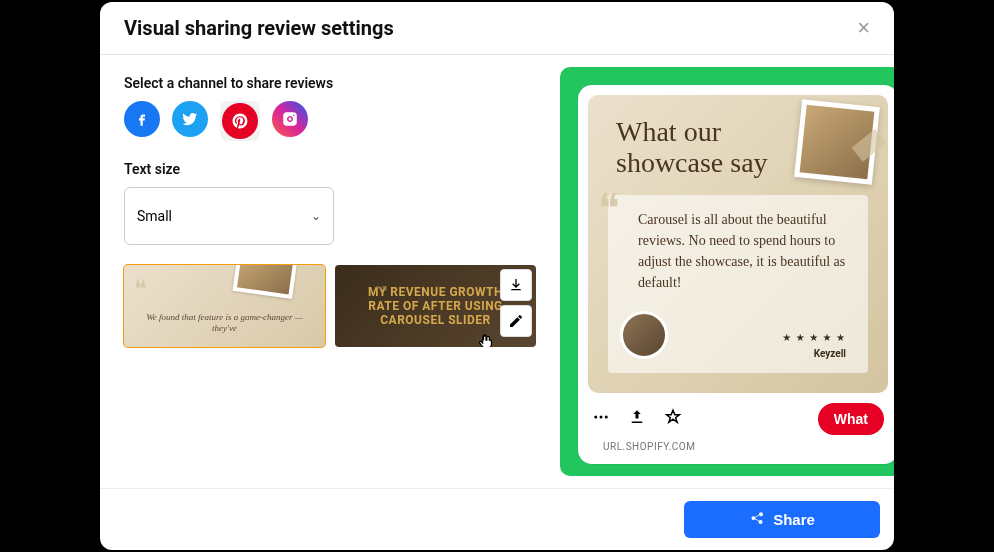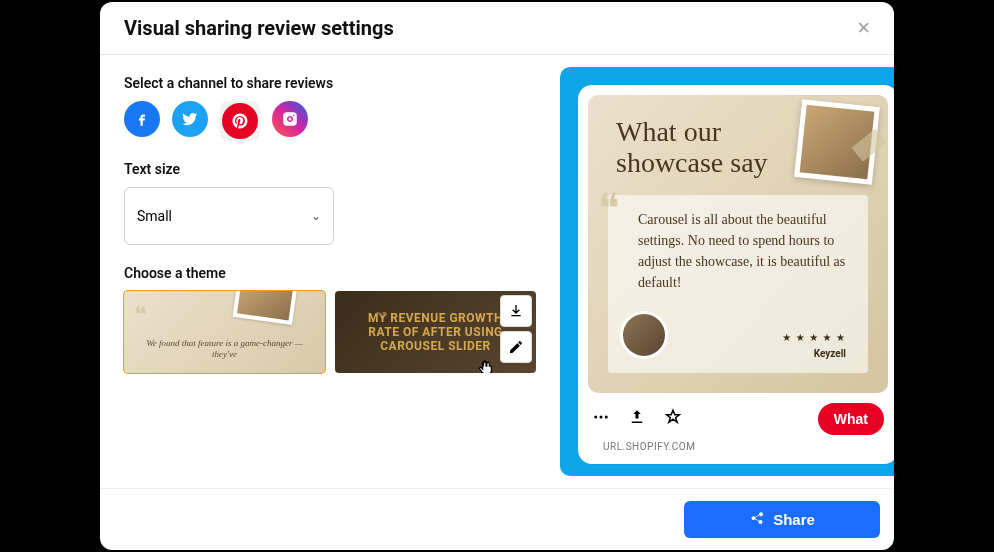--- a/index.html
+++ b/index.html
@@ -29,21 +29,21 @@
   .theme-1-quote { position:absolute; left:10px; top:10px; font-size:24px; color:#d8c9a8; font-family:Georgia; }
   .theme-1-photo { position:absolute; right:30px; top:-10px; width:60px; height:40px; background:#fff; transform:rotate(8deg); box-shadow:0 1px 3px rgba(0,0,0,.2); }
   .theme-1-photo::after { content:''; position:absolute; inset:4px; background:linear-gradient(135deg,#c9a876,#8b6f4a); }
   .theme-1-text { position:absolute; bottom:12px; left:0; right:0; text-align:center; font-size:9px; color:#5a4a3a; font-family:Georgia; font-style:italic; line-height:1.3; padding:0 12px; }
   .theme-2-bg { background:linear-gradient(135deg,#3a2d1a,#5a4530); width:100%; height:100%; display:flex; align-items:center; justify-content:center; position:relative; }
   .theme-2-text { font-size:12px; color:#d4a84b; font-weight:700; letter-spacing:.5px; text-align:center; padding:0 24px; }
   .theme-2-arrow { position:absolute; top:14px; left:40px; color:#a08050; font-size:14px; }
   .theme-actions { position:absolute; right:4px; top:4px; display:flex; flex-direction:column; gap:4px; }
   .theme-action { width:32px; height:32px; background:#fff; border:1px solid #ddd; border-radius:4px; display:flex; align-items:center; justify-content:center; cursor:pointer; }
   .cursor-hand { position:absolute; bottom:-8px; right:40px; font-size:18px; }
-  .right-panel { flex:1; background:#0ea5e9; border-radius:10px; margin:12px 14px 12px 0; padding:18px; display:flex; align-items:flex-start; justify-content:center; }
+  .right-panel { flex:1; background:#22c55e; border-radius:10px; margin:12px 14px 12px 0; padding:18px; display:flex; align-items:flex-start; justify-content:center; }
   .pin-card { background:#fff; border-radius:14px; width:320px; padding:10px; box-shadow:0 0 0 1px rgba(0,0,0,.04); }
   .pin-img { width:100%; height:298px; border-radius:10px; background:linear-gradient(135deg,#ebe0cc 0%,#e0d3b5 50%,#d4c4a0 100%); position:relative; overflow:hidden; }
   .pin-title-script { font-family:'Brush Script MT',cursive; font-size:28px; color:#4a3520; position:absolute; top:22px; left:28px; line-height:1.1; }
   .pin-title-script .line2 { display:block; position:relative; }
   .pin-title-script .line2::before { content:''; position:absolute; left:0; bottom:2px; width:100px; height:10px; background:#e8a55c; opacity:.5; z-index:-1; }
   .pin-photo { position:absolute; top:8px; right:12px; width:78px; height:78px; background:#fff; padding:5px; transform:rotate(6deg); box-shadow:0 2px 6px rgba(0,0,0,.2); }
   .pin-photo-inner { width:100%; height:68px; background:linear-gradient(135deg,#c9a876,#8b6f4a); }
   .pin-photo::after { content:''; position:absolute; right:-8px; top:30px; width:30px; height:18px; background:#d4c4a0; opacity:.6; transform:rotate(-45deg); }
   .pin-body { position:absolute; top:100px; left:20px; right:20px; bottom:20px; background:rgba(255,255,255,.6); border-radius:4px; padding:14px 18px; }
   .pin-quote-mark { position:absolute; left:-10px; top:-10px; font-size:40px; color:#d8c9a8; font-family:Georgia; }
@@ -98,21 +98,20 @@
       </div>
 
       <div class="select-wrap">
         <div class="section-label">Text size</div>
         <div class="select">
           <span>Small</span>
           <span class="chev">⌄</span>
         </div>
       </div>
 
-      <div class="section-label">Choose a theme</div>
       <div class="themes">
         <div class="theme active">
           <div class="theme-1-bg">
             <div class="theme-1-quote">❝</div>
             <div class="theme-1-photo"></div>
             <div class="theme-1-text">We found that feature is a game-changer — they've</div>
           </div>
         </div>
         <div class="theme">
           <div class="theme-2-bg">
@@ -145,21 +144,21 @@
         <div class="pin-img">
           <div class="pin-title-script">
             <span>What our</span>
             <span class="line2">showcase say</span>
           </div>
           <div class="pin-photo">
               <div class="pin-photo-inner"></div>
             </div>
           <div class="pin-body">
             <div class="pin-quote-mark">❝</div>
-            <div class="pin-review">Carousel is all about the beautiful settings. No need to spend hours to adjust the showcase, it is beautiful as default!</div>
+            <div class="pin-review">Carousel is all about the beautiful reviews. No need to spend hours to adjust the showcase, it is beautiful as default!</div>
             <div class="pin-stars">★ ★ ★ ★ ★</div>
             <div class="pin-author">Keyzell</div>
             <div class="pin-avatar"></div>
           </div>
         </div>
         <div class="pin-footer">
           <div class="pin-ftr-left">
             <span class="pin-ftr-icon">
               <svg width="18" height="18" viewBox="0 0 24 24" fill="#000">
                   <circle cx="5" cy="12" r="2"></circle>

